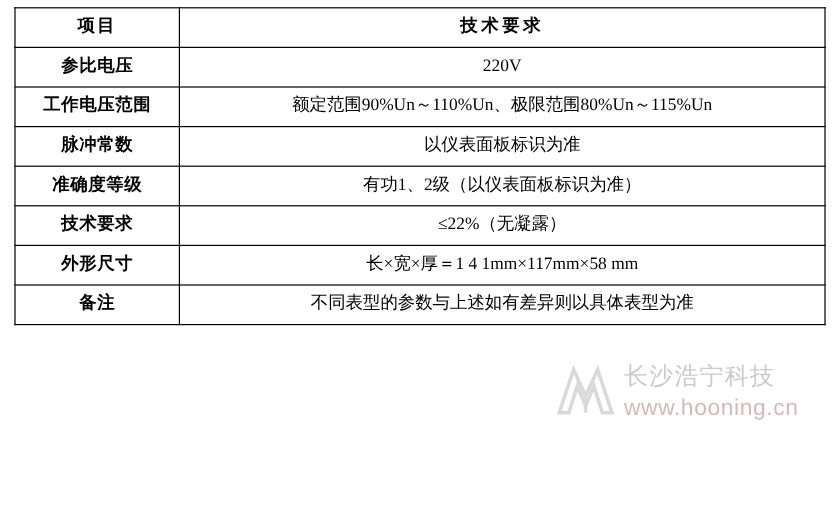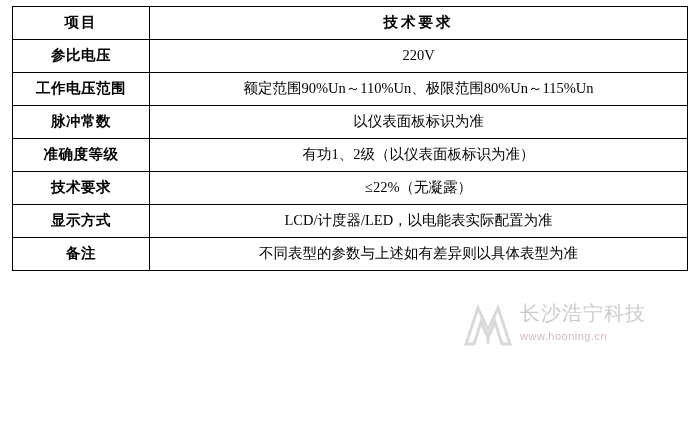--- a/index.html
+++ b/index.html
@@ -82,21 +82,21 @@
     font-size: 20px;
     color: #c8c8c8;
     font-family: Liberation Serif, serif;
     letter-spacing: 1px;
     white-space: nowrap;
   }
   .wm-text-en {
     position: absolute;
     left: 58px;
     top: 30px;
-    font-size: 11px;
+    font-size: 19px;
     color: #d2b6b6;
     font-family: "Liberation Sans", "DejaVu Sans", sans-serif;
     letter-spacing: 0.5px;
     white-space: nowrap;
   }
 </style>
 </head>
 <body>
 
 <div class="sheet">
@@ -122,22 +122,22 @@
       </tr>
       <tr>
         <td class="label">准确度等级</td>
         <td class="value">有功1、2级（以仪表面板标识为准）</td>
       </tr>
       <tr>
         <td class="label">技术要求</td>
         <td class="value">≤22%（无凝露）</td>
       </tr>
       <tr>
-        <td class="label">显示方式</td>
-        <td class="value">LCD/计度器/LED，以电能表实际配置为准</td>
+        <td class="label">外形尺寸</td>
+        <td class="value">长×宽×厚＝1 4 1mm×117mm×58 mm</td>
       </tr>
       <tr>
         <td class="label">备注</td>
         <td class="value">不同表型的参数与上述如有差异则以具体表型为准</td>
       </tr>
     </tbody>
   </table>
 
   <div class="watermark">
     <svg class="wm-logo" viewBox="0 0 52 46">

